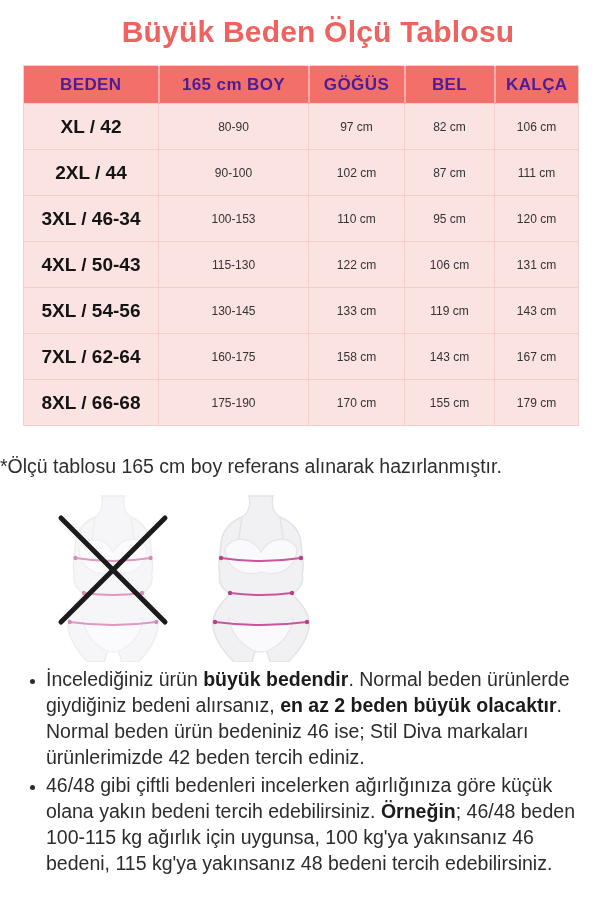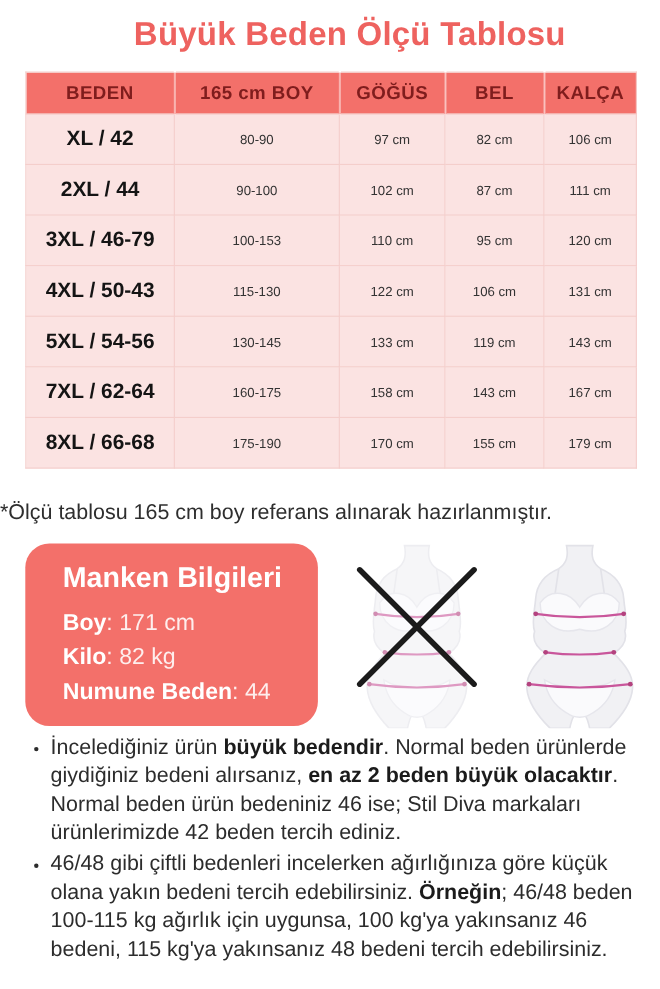--- a/index.html
+++ b/index.html
@@ -28,21 +28,21 @@
   }
   table.size-table{
     table-layout:fixed;
     width:555px;
     margin:16px 0 0 23px;
     border-collapse:collapse;
     border:1.5px solid var(--cell-border);
   }
   table.size-table th{
     background:var(--accent);
-    color:#7f1d1d;
+    color:#4c1d95;
     font-size:17px;font-weight:bold;
     height:38px;
     letter-spacing:.4px;
     border-left:2px solid rgba(255,255,255,.42);
   }
   table.size-table th:first-child{border-left:none;}
   table.size-table td{
     background:var(--row-bg);
     height:46px;
     text-align:center;vertical-align:middle;
@@ -133,21 +133,21 @@
           <td>106 cm</td>
         </tr>
         <tr>
           <td class="size">2XL / 44</td>
           <td>90-100</td>
           <td>102 cm</td>
           <td>87 cm</td>
           <td>111 cm</td>
         </tr>
         <tr>
-          <td class="size">3XL / 46-79</td>
+          <td class="size">3XL / 46-34</td>
           <td>100-153</td>
           <td>110 cm</td>
           <td>95 cm</td>
           <td>120 cm</td>
         </tr>
         <tr>
           <td class="size">4XL / 50-43</td>
           <td>115-130</td>
           <td>122 cm</td>
           <td>106 cm</td>
@@ -174,26 +174,20 @@
           <td>155 cm</td>
           <td>179 cm</td>
         </tr>
       </tbody>
   </table>
 
   <p class="note">*Ölçü tablosu 165 cm boy referans alınarak hazırlanmıştır.</p>
 
   <div class="info-row">
 
-    <div class="manken-box">
-      <h2>Manken Bilgileri</h2>
-      <div class="field"><b>Boy</b><span>: 171 cm</span></div>
-      <div class="field"><b>Kilo</b><span>: 82 kg</span></div>
-      <div class="field"><b>Numune Beden</b><span>: 44</span></div>
-    </div>
 
     <div class="figure wrong">
       <svg class="torso" viewBox="0 0 112 168" xmlns="http://www.w3.org/2000/svg">
         <path d="M44 2 C46 12 44 18 37 23 C25 28 17 36 16 50 C15 62 12 72 15 80 C12 90 19 96 25 100 C15 110 7 120 8 132 C9 146 19 158 29 168 L47 168 C49 158 52 153 56 153 C60 153 63 158 65 168 L83 168 C93 158 103 146 104 132 C105 120 97 110 87 100 C93 96 100 90 97 80 C100 72 97 62 96 50 C95 36 87 28 75 23 C68 18 66 12 68 2 Z" fill="#f1f1f4" stroke="#e2e2e8" stroke-width="1.5"></path>
         <path d="M37 23 L33 50" stroke="#e2e2e8" stroke-width="1.5" fill="none"></path>
         <path d="M75 23 L79 50" stroke="#e2e2e8" stroke-width="1.5" fill="none"></path>
         <path d="M20 54 C30 40 48 44 56 58 C64 44 82 40 92 54 C92 72 76 84 56 78 C36 84 20 72 20 54 Z" fill="#fafafc" stroke="#e6e6ec" stroke-width="1.3"></path>
         <path d="M24 124 C40 134 72 134 88 124 C86 138 78 148 68 154 C64 157 60 158 56 158 C52 158 48 157 44 154 C34 148 26 138 24 124 Z" fill="#fafafc" stroke="#e6e6ec" stroke-width="1.3"></path>
         <path d="M16 64 Q56 70 96 64" fill="none" stroke="#c9569b" stroke-width="2" stroke-linecap="round"></path>
         <circle cx="16" cy="64" r="2.2" fill="#b4437f"></circle>

